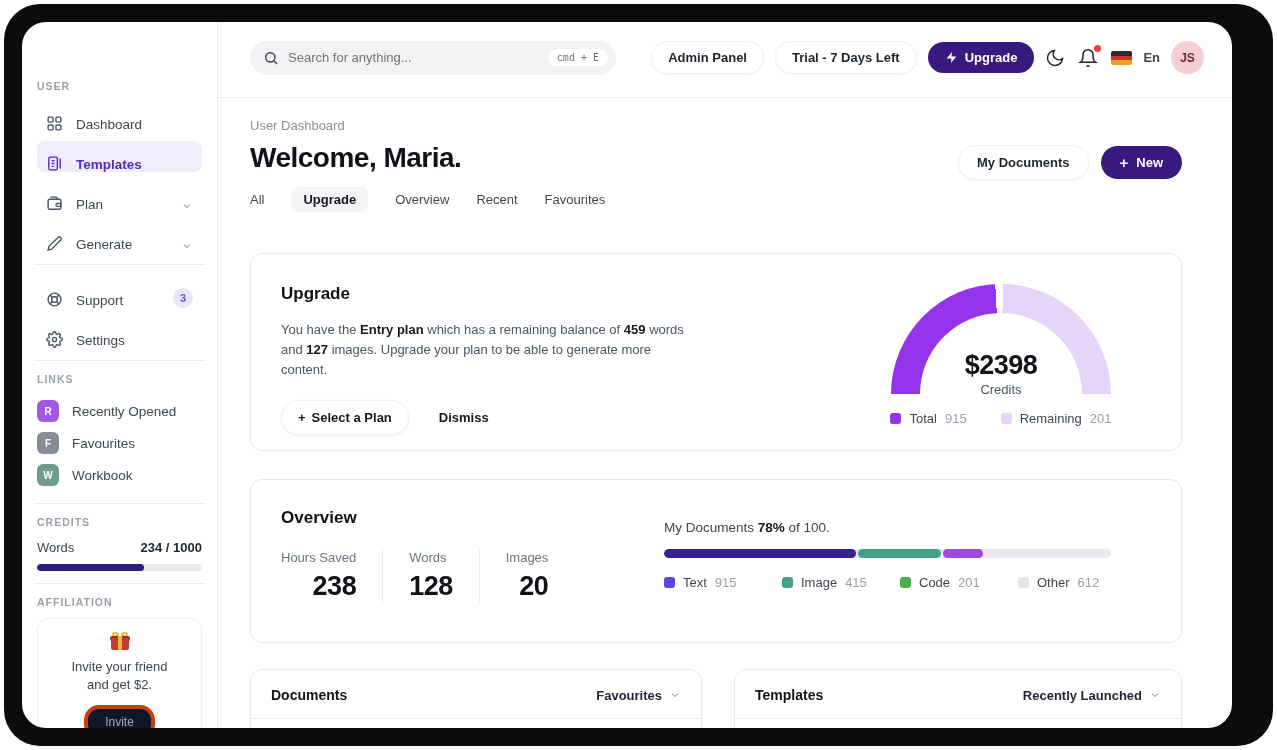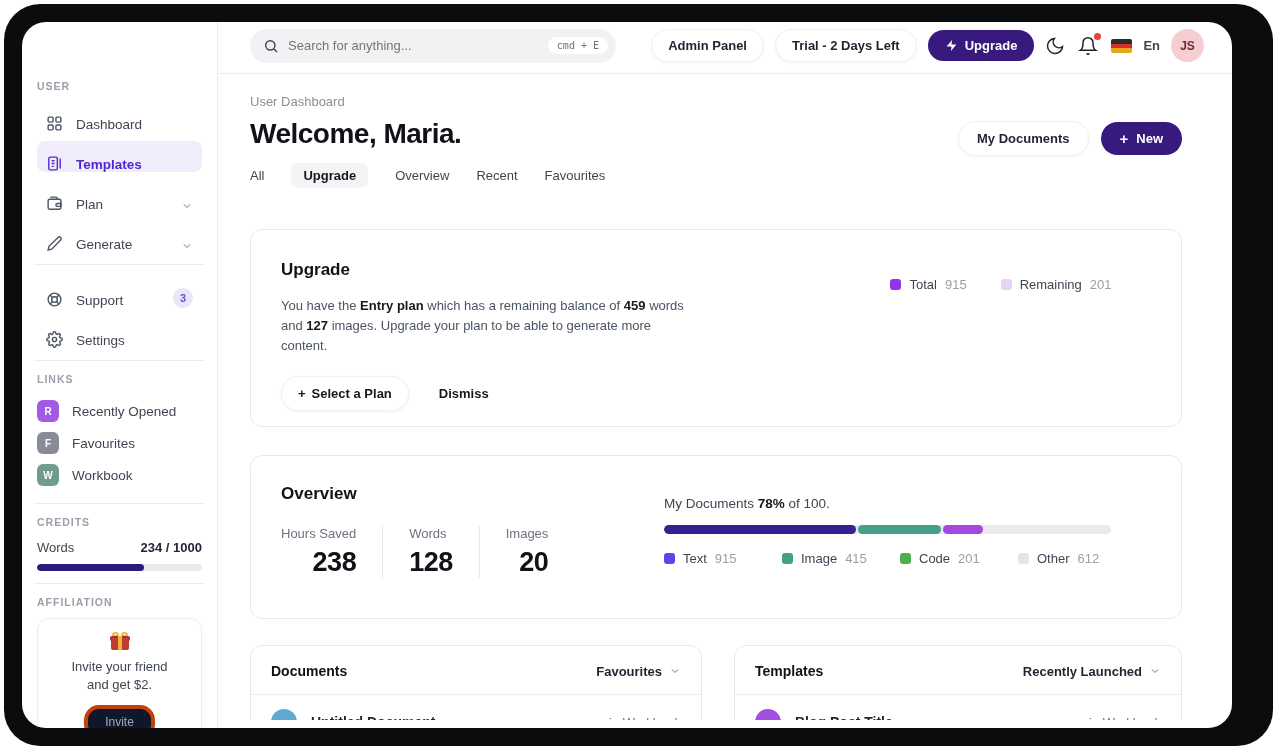--- a/index.html
+++ b/index.html
@@ -39,21 +39,21 @@
   .gift .lid { position:absolute; left:0; right:0; top:4px; height:5px; background:#a93226; border-radius:2px; }
   .gift .rib { position:absolute; left:8px; top:4px; width:4px; bottom:0; background:#e9b93c; }
   .gift .bw1,.gift .bw2 { position:absolute; top:0; width:7px; height:5px; border:2px solid #e9b93c; border-radius:50%; background:transparent; }
   .gift .bw1 { left:2px; } .gift .bw2 { right:2px; }
   .aff-text { font-size:13px; color:#3f4652; line-height:1.4; }
   .invite-btn { margin-top:11px; display:inline-block; background:#0f172a; border:4px solid #c2410c;
     border-radius:15px; padding:6px 17px; font-size:12px; color:#a6aab3; box-shadow:0 1px 2px rgba(0,0,0,.05); cursor:pointer; }
 
   
   .main { position:absolute; left:196px; right:0; top:0; bottom:0; }
-  .topbar { height:52px; border-bottom:1px solid #ececf0; display:flex; align-items:center; padding:0 28px 4px 32px; }
+  .topbar { height:76px; border-bottom:1px solid #ececf0; display:flex; align-items:center; padding:0 28px 4px 32px; }
   .search { width:366px; height:34px; background:#f2f2f4; border-radius:17px; display:flex; align-items:center; padding:0 8px 0 13px; }
   .search .sic { width:16px; height:16px; color:#3f4652; margin-right:9px; }
   .search .ph { flex:1; font-size:13px; color:#9aa0a6; border:none; background:transparent; outline:none; }
   .kbd { background:#fff; border-radius:10px; padding:3px 9px; font-family:"DejaVu Sans Mono",monospace;
     font-size:10px; color:#6b7280; }
   .tb-right { margin-left:auto; display:flex; align-items:center; gap:11px; }
   .pill { background:#fff; border:1px solid #f0f0f3; box-shadow:0 1px 3px rgba(0,0,0,.05);
     border-radius:18px; padding:8px 16px; font-size:13px; font-weight:600; color:#1f2430; cursor:pointer; white-space:nowrap; }
   .upgrade-pill { border-radius:18px; padding:8px 17px; font-size:13px; font-weight:600; color:#fff;
     display:flex; align-items:center; gap:7px; cursor:pointer; }
@@ -274,21 +274,21 @@
           <svg viewBox="0 0 24 24" fill="none" stroke="currentColor" stroke-width="2.2">
               <circle cx="11" cy="11" r="7"></circle>
               <line x1="16.5" y1="16.5" x2="21" y2="21"></line>
             </svg>
         </span>
         <input class="ph" placeholder="Search for anything..." style="">
         <span class="kbd">cmd + E</span>
       </div>
       <div class="tb-right">
         <span class="pill">Admin Panel</span>
-        <span class="pill">Trial - 2 Days Left</span>
+        <span class="pill">Trial - 7 Days Left</span>
         <span class="upgrade-pill" style="background:#38197d">
           <svg viewBox="0 0 24 24" width="13" height="13">
               <polygon points="13 2 3 14 12 14 11 22 21 10 12 10" fill="#ffffff"></polygon>
             </svg>
           <span>Upgrade</span>
         </span>
         <span class="icon-btn">
           <svg viewBox="0 0 24 24" fill="none" stroke="currentColor" stroke-width="1.8">
               <path d="M21 12.79A9 9 0 1 1 11.21 3 7 7 0 0 0 21 12.79z"></path>
             </svg>
@@ -331,20 +331,28 @@
         <p class="upgrade-body"><span>You have the </span><b>Entry plan</b><span> which has a remaining balance of </span><b>459</b><span> words and </span><b>127</b><span> images. Upgrade your plan to be able to generate more content.</span></p>
         <div class="upgrade-actions">
           <span class="select-plan">
             <span>+</span>
             <span>Select a Plan</span>
           </span>
           <span class="dismiss">Dismiss</span>
         </div>
 
         <div class="gauge-wrap">
+          <div class="gauge">
+            <div class="arc" style="background: conic-gradient(from 270deg, rgb(147, 51, 234) 0deg, rgb(147, 51, 234) 87deg, rgb(255, 255, 255) 87deg, rgb(255, 255, 255) 91deg, rgb(230, 211, 248) 91deg, rgb(230, 211, 248) 180deg, transparent 180deg, transparent 360deg);"></div>
+            <div class="hole"></div>
+            <div class="ctr">
+              <div class="cv">$2398</div>
+              <div class="cl">Credits</div>
+            </div>
+          </div>
           <div class="legend">
             <span class="leg-item">
               <span class="leg-sq" style="background-color: rgb(147, 51, 234);"></span>
               <span>Total</span>
               <span class="leg-val">915</span>
             </span>
             <span class="leg-item">
               <span class="leg-sq" style="background-color: rgb(230, 211, 248);"></span>
               <span>Remaining</span>
               <span class="leg-val">201</span>

